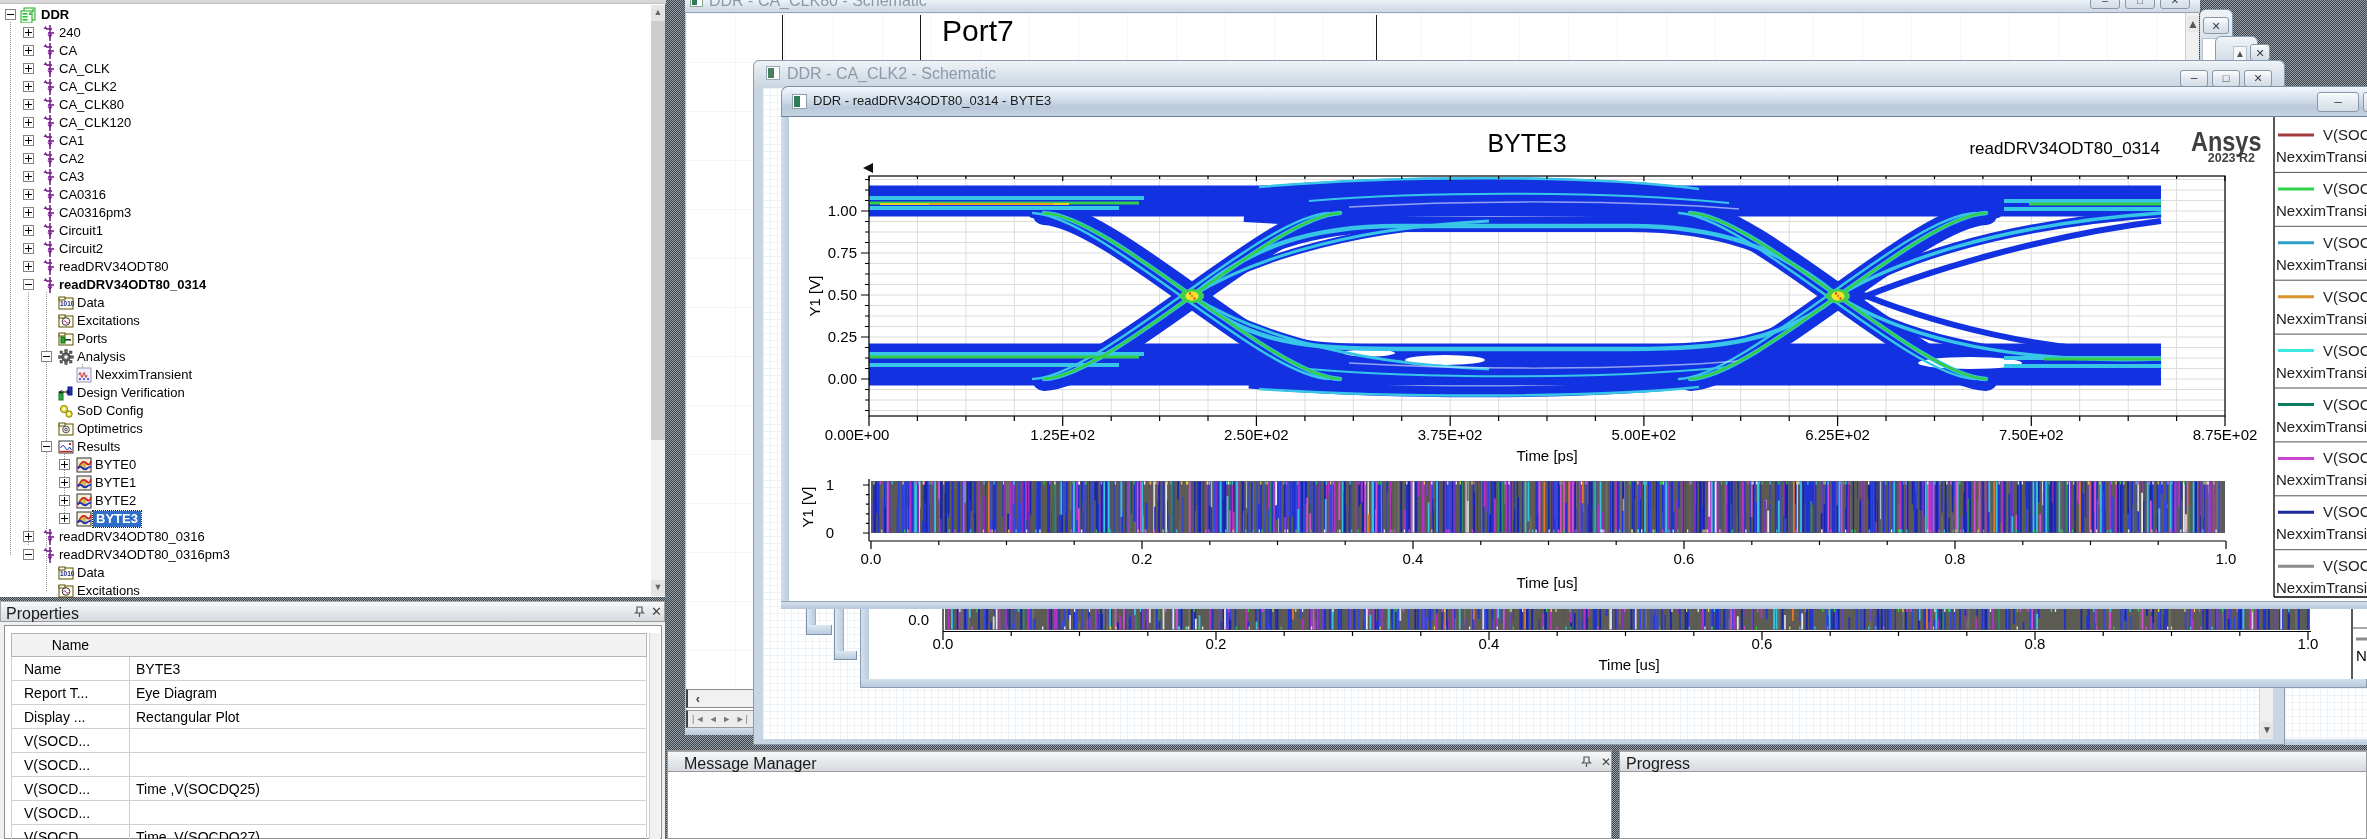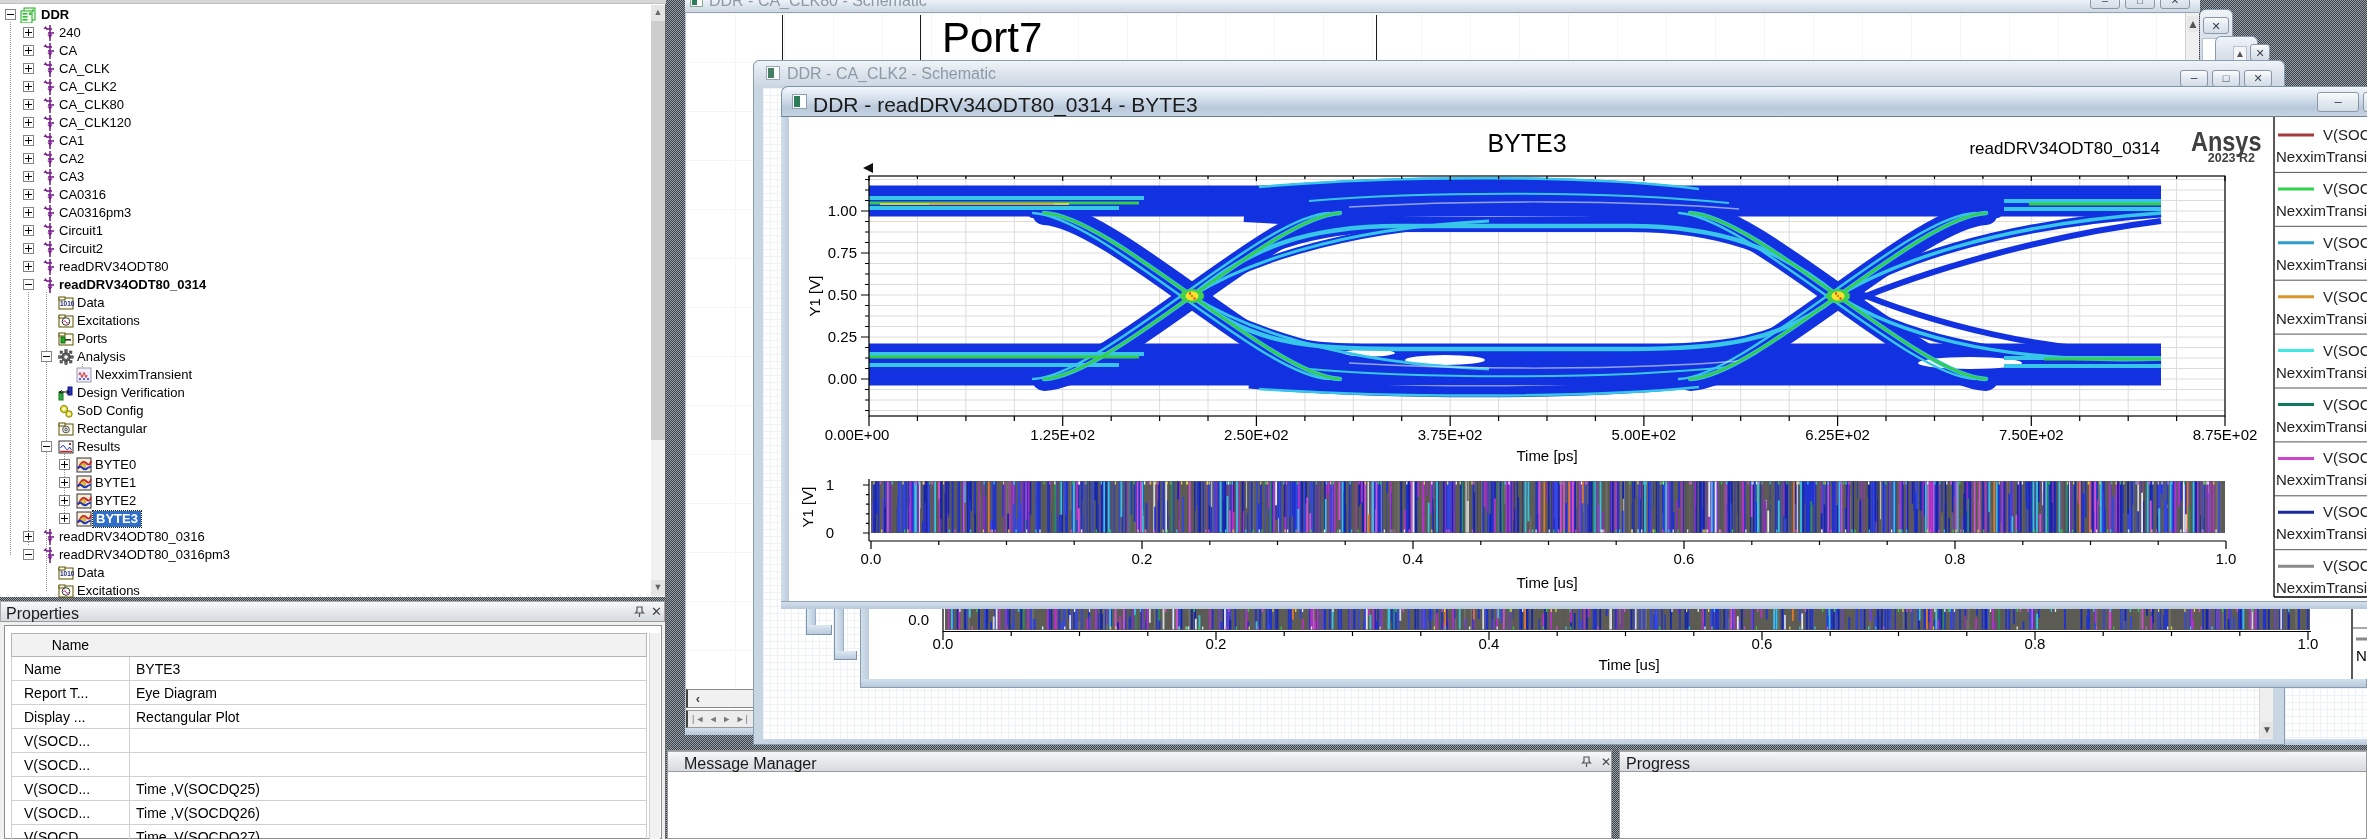--- a/index.html
+++ b/index.html
@@ -7,21 +7,21 @@
  linear-gradient(45deg,#39434c 25%,transparent 25%,transparent 75%,#39434c 75%);
  background-size:2px 2px;background-position:0 0,1px 1px;}
 .abs{position:absolute}
 .win{position:absolute;border-radius:6px 6px 0 0}
 .tbar-a{background:linear-gradient(#eef3f8,#dce5ee 45%,#cdd8e4)}
 .tbar-i{background:linear-gradient(#f0f4f8,#dde5ed 45%,#ccd6e2)}
 .tbar-f{background:linear-gradient(#f2f7fc,#d5e0ec 40%,#b9c9db 70%,#c5d3e2)}
 .wborder{background:linear-gradient(90deg,#d2dfec,#bccbdc)}
 .wborderh{background:linear-gradient(#d2dfec,#b9c9db)}
 .ttext{font-size:16px;color:#8d99a5;white-space:nowrap}
-.ttextf{font-size:21px;color:#1b1b1b;white-space:nowrap}
+.ttextf{font-size:13px;color:#1b1b1b;white-space:nowrap}
 .btn{position:absolute;border:1px solid #8a97a6;border-radius:3px;background:linear-gradient(#fbfcfd,#e3e9f0 50%,#d3dce6);color:#39414b;text-align:center}
 .client{position:absolute;background:#fff}
 .gridB{background-image:linear-gradient(#edf2f7 1px,transparent 1px),linear-gradient(90deg,#edf2f7 1px,transparent 1px);background-size:7px 7px}
 .gridA{background-image:linear-gradient(#f3f5f7 1px,transparent 1px),linear-gradient(90deg,#f3f5f7 1px,transparent 1px);background-size:49px 49px}
 .ptitle{position:absolute;left:0;right:0;height:21px;background:linear-gradient(#f7f8f9,#e4e7ea 55%,#d7dbdf);border:1px solid #a8a8a8;border-bottom:1px solid #9a9a9a}
 .ptext{position:absolute;left:5px;top:3px;font-size:16px;color:#1a1a1a}
 .tree-label{position:absolute;font-size:13px;color:#000;white-space:nowrap;line-height:16px}
 .pm{position:absolute;width:11px;height:11px;background:#fff;border:1px solid #848484}
 .pm i{position:absolute;left:1px;right:1px;top:4px;height:1px;background:#000}
 .pm b{position:absolute;top:1px;bottom:1px;left:4px;width:1px;background:#000}
@@ -37,21 +37,21 @@
       </div>
       <div class="abs ttext" style="left:24px;top:-8px">DDR - CA_CLK80 - Schematic</div>
       <div class="btn" style="left:1405px;top:-8px;width:30px;height:17px;font-size:11px;line-height:15px">–</div>
       <div class="btn" style="left:1440px;top:-8px;width:30px;height:17px;font-size:10px;line-height:15px">□</div>
       <div class="btn" style="left:1475px;top:-8px;width:30px;height:17px;font-size:10px;line-height:15px">✕</div>
     </div>
     <div class="client gridA" style="left:0;top:13px;width:1514px;height:715px;border-left:1px solid #b8c4d0">
       <div class="abs" style="left:96px;top:2px;width:1px;height:46px;background:#1a1a1a"></div>
       <div class="abs" style="left:234px;top:2px;width:1px;height:46px;background:#1a1a1a"></div>
       <div class="abs" style="left:690px;top:2px;width:1px;height:46px;background:#1a1a1a"></div>
-      <div class="abs" style="left:256px;top:1px;font-size:42px;color:#000;font-family:'Liberation Sans',sans-serif">Port7</div>
+      <div class="abs" style="left:256px;top:1px;font-size:30px;color:#000;font-family:'Liberation Sans',sans-serif">Port7</div>
       <div class="abs" style="left:1499px;top:0;width:14px;height:47px;background:#f0f0f0;border-left:1px solid #d0d0d0">
         <div class="abs" style="left:1px;top:3px;width:12px;height:16px;background:#e8e8e8;color:#555;font-size:12px;text-align:center;line-height:16px">▲</div>
       </div>
       <div class="abs" style="left:0;top:676px;width:68px;height:19px;background:#f1f1f1;border:1px solid #8a8a8a;border-left:2px solid #444">
         <div class="abs" style="left:2px;top:1px;width:16px;height:15px;color:#444;font-size:13px;line-height:15px;text-align:center;font-weight:bold">‹</div>
       </div>
       <div class="abs" style="left:0;top:697px;width:68px;height:18px;background:#ececec;border:1px solid #9a9a9a;border-left:2px solid #444;color:#777;font-size:9px;line-height:16px;text-align:center;letter-spacing:1px">|◄ ◄ ► ►|</div>
     </div>
     <div class="wborderh abs" style="left:0;top:728px;width:1515px;height:7px"></div>
   </div>
@@ -983,21 +983,21 @@
       <circle cx="11" cy="11" r="3.2" fill="#e8e23a" stroke="#887f00"></circle>
       <circle cx="11" cy="11" r="1.2" fill="#fff"></circle>
     </svg>
     <div class="tree-label" style="left:77px;top:403px">SoD Config</div>
     <svg class="abs" style="left:58px;top:421px" width="16" height="16" viewBox="0 0 16 16">
       <rect x="1" y="3" width="14" height="11" fill="#fffef0" stroke="#5a5000"></rect>
       <rect x="1" y="2" width="6" height="3" fill="#fffef0" stroke="#5a5000"></rect>
       <circle cx="8" cy="8.5" r="3.4" fill="#ddd" stroke="#555"></circle>
       <circle cx="8" cy="8.5" r="1.2" fill="#fff" stroke="#555"></circle>
     </svg>
-    <div class="tree-label" style="left:77px;top:421px">Rectangular</div>
+    <div class="tree-label" style="left:77px;top:421px">Optimetrics</div>
     <div class="pm" style="left:41px;top:441px">
       <i></i>
     </div>
     <svg class="abs" style="left:58px;top:439px" width="16" height="16" viewBox="0 0 16 16">
       <rect x="1" y="2" width="14" height="12" fill="#fff" stroke="#333"></rect>
       <path d="M2.5 9 q2.5-5 5 0 q2 4 4-1 l2 3" stroke="#2233bb" fill="none"></path>
       <path d="M2 12.5 h12" stroke="#cc2222" stroke-width="1.4"></path>
       <path d="M11 4 l2 2 m0-2 l-2 2" stroke="#cc2222"></path>
     </svg>
     <div class="tree-label" style="left:77px;top:439px">Results</div>
@@ -1126,21 +1126,20 @@
         <div class="abs" style="left:117px;top:0;width:1px;height:24px;background:#d0d0d0"></div>
       </div>
       <div class="abs" style="left:6px;top:151px;width:636px;height:24px;border-bottom:1px solid #d0d0d0;border-left:1px solid #d0d0d0;border-right:1px solid #d0d0d0">
         <div class="cell" style="left:12px;top:4px;width:103px">V(SOCD...</div>
         <div class="abs" style="left:117px;top:0;width:1px;height:24px;background:#d0d0d0"></div>
         <div class="cell" style="left:124px;top:4px;width:505px">Time ,V(SOCDQ25)</div>
       </div>
       <div class="abs" style="left:6px;top:175px;width:636px;height:24px;border-bottom:1px solid #d0d0d0;border-left:1px solid #d0d0d0;border-right:1px solid #d0d0d0">
         <div class="cell" style="left:12px;top:4px;width:103px">V(SOCD...</div>
         <div class="abs" style="left:117px;top:0;width:1px;height:24px;background:#d0d0d0"></div>
-        <div class="cell" style="left:124px;top:4px;width:505px">Time ,V(SOCDQ26)</div>
       </div>
       <div class="abs" style="left:6px;top:199px;width:636px;height:24px;border-bottom:1px solid #d0d0d0;border-left:1px solid #d0d0d0;border-right:1px solid #d0d0d0">
         <div class="cell" style="left:12px;top:4px;width:103px">V(SOCD</div>
         <div class="abs" style="left:117px;top:0;width:1px;height:24px;background:#d0d0d0"></div>
         <div class="cell" style="left:124px;top:4px;width:505px">Time ,V(SOCDQ27)</div>
       </div>
       <div class="abs" style="left:644px;top:7px;width:11px;height:207px;background:#f1f1f1;border-left:1px solid #d0d0d0"></div>
     </div>
   </div>
 <div class="abs" style="left:667px;top:750px;width:945px;height:89px;background:#fff;border:1px solid #9a9a9a">

